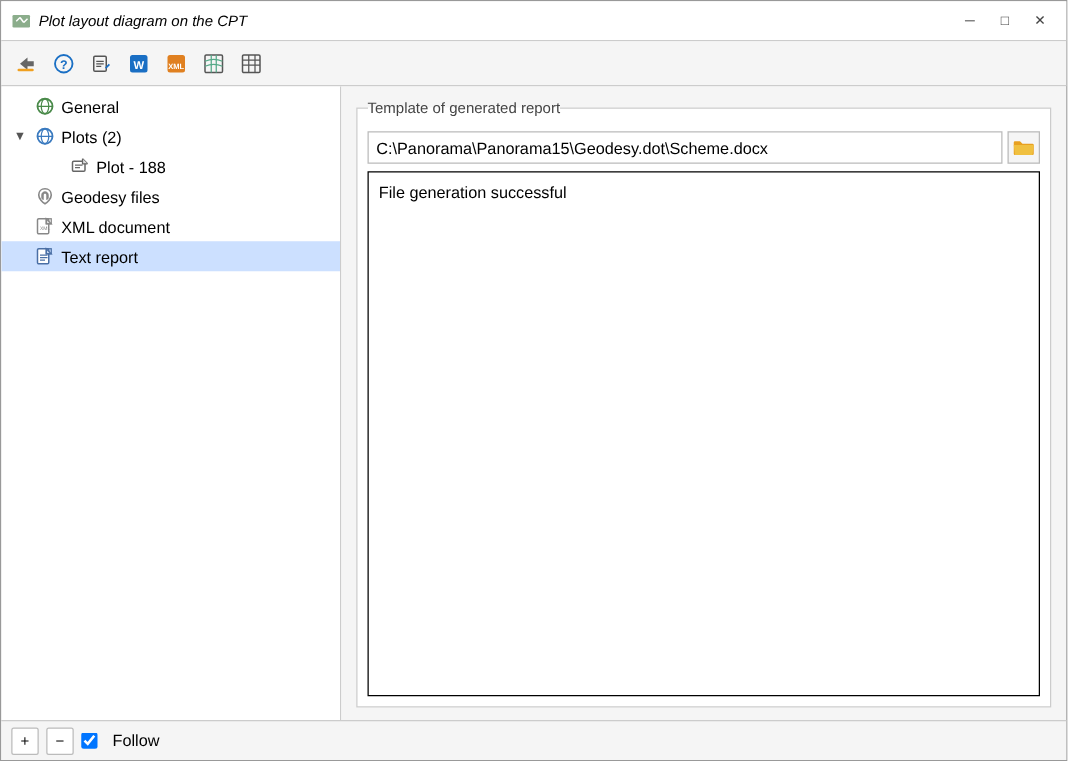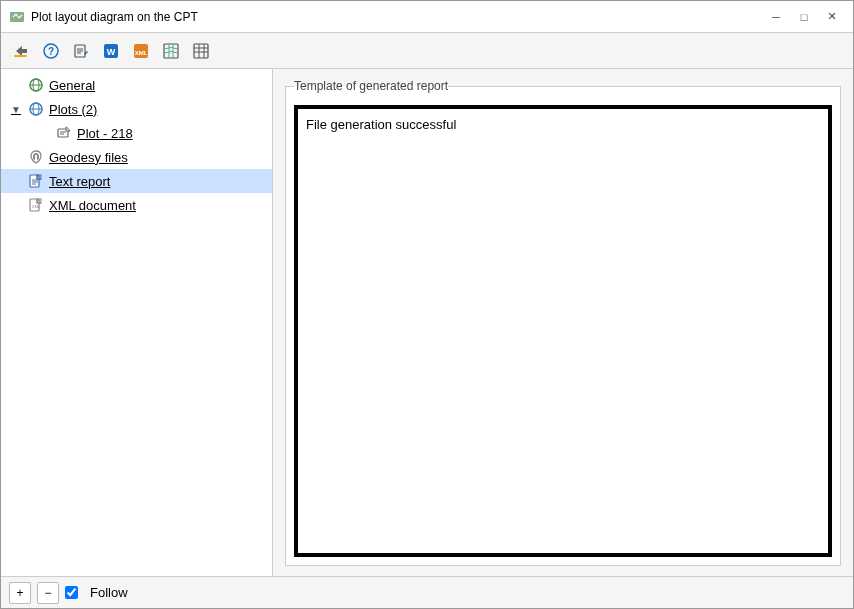--- a/index.html
+++ b/index.html
@@ -28,20 +28,21 @@
       padding: 6px 8px;
       display: flex;
       align-items: center;
       justify-content: space-between;
       height: 32px;
     }
     .title-bar-left {
       display: flex;
       align-items: center;
       gap: 6px;
+      font-style: italic;
     }
     .title-icon {
       width: 16px;
       height: 16px;
     }
     .title-text {
       font-size: 12px;
       color: #000;
     }
     .title-controls {
@@ -96,21 +97,20 @@
       overflow-y: auto;
       padding: 4px 0;
     }
     .tree-item {
       display: flex;
       align-items: center;
       padding: 3px 8px;
       cursor: pointer;
       gap: 5px;
       height: 24px;
-      text-decoration: underline;
     }
     .tree-item.selected { background: #cce0ff; }
     .tree-item.indent2 { padding-left: 36px; }
     .tree-expand {
       width: 14px;
       height: 14px;
       display: flex;
       align-items: center;
       justify-content: center;
       font-size: 10px;
@@ -171,21 +171,21 @@
       height: 26px;
       border: 1px solid #bbb;
       background: #f5f5f5;
       cursor: pointer;
       display: flex;
       align-items: center;
       justify-content: center;
     }
     .output-area {
       flex: 1;
-      border: 4px solid #000000;
+      border: 1px solid #000000;
       background: #fff;
       padding: 6px 8px;
       font-size: 13px;
       color: #000;
       line-height: 1.5;
       overflow-y: auto;
     }
 
     .statusbar {
       height: 32px;
@@ -333,66 +333,75 @@
         <span class="tree-expand"></span>
         <span class="tree-icon">
           <svg width="16" height="16" viewBox="0 0 16 16">
             <rect x="2" y="4" width="10" height="8" rx="1" fill="none" stroke="#666" stroke-width="1.2"></rect>
             <line x1="4" y1="7" x2="10" y2="7" stroke="#666" stroke-width="1"></line>
             <line x1="4" y1="9" x2="8" y2="9" stroke="#666" stroke-width="1"></line>
             <path d="M 10 2 L 14 6" stroke="#666" stroke-width="1.2" fill="none"></path>
             <path d="M 10 2 L 10 6 L 14 6" fill="#ddd" stroke="#666" stroke-width="1"></path>
           </svg>
         </span>
-        <span class="tree-label">Plot - 218</span>
+        <span class="tree-label">Plot - 188</span>
       </div>
 
       <div class="tree-item">
         <span class="tree-expand"></span>
         <span class="tree-icon">
           <svg width="16" height="16" viewBox="0 0 16 16">
             <path d="M8 2 C11 2 13 4 13 7 C13 10 10 13 8 14 C6 13 3 10 3 7 C3 4 5 2 8 2 Z" fill="none" stroke="#888" stroke-width="1.3"></path>
             <path d="M5 7 C5 5.5 6.5 4 8 4 C9.5 4 11 5.5 11 7 L11 9 C11 10 10 11 9 11 L9 7 C9 6.4 8.6 6 8 6 C7.4 6 7 6.4 7 7 L7 11 C6 11 5 10 5 9 Z" fill="#888"></path>
           </svg>
         </span>
         <span class="tree-label">Geodesy files</span>
+      </div>
+
+      <div class="tree-item">
+        <span class="tree-expand"></span>
+        <span class="tree-icon">
+          <svg width="16" height="16" viewBox="0 0 16 16">
+            <rect x="2" y="2" width="9" height="12" rx="1" fill="#fff" stroke="#888" stroke-width="1.2"></rect>
+            <path d="M9 2 L13 6 L9 6 Z" fill="#ddd" stroke="#888" stroke-width="1"></path>
+            <rect x="9" y="2" width="4" height="4" fill="none" stroke="#888" stroke-width="1"></rect>
+            <text x="4" y="11" font-size="4" fill="#888">XML</text>
+          </svg>
+        </span>
+        <span class="tree-label">XML document</span>
       </div>
 
       <div class="tree-item selected">
         <span class="tree-expand"></span>
         <span class="tree-icon">
           <svg width="16" height="16" viewBox="0 0 16 16">
             <rect x="2" y="2" width="9" height="12" rx="1" fill="#fff" stroke="#4a6fa5" stroke-width="1.2"></rect>
             <path d="M9 2 L13 6 L9 6 Z" fill="#c8d8f0" stroke="#4a6fa5" stroke-width="1"></path>
             <rect x="9" y="2" width="4" height="4" fill="none" stroke="#4a6fa5" stroke-width="1"></rect>
             <line x1="4" y1="7" x2="10" y2="7" stroke="#4a6fa5" stroke-width="1"></line>
             <line x1="4" y1="9" x2="10" y2="9" stroke="#4a6fa5" stroke-width="1"></line>
             <line x1="4" y1="11" x2="8" y2="11" stroke="#4a6fa5" stroke-width="1"></line>
           </svg>
         </span>
         <span class="tree-label">Text report</span>
       </div>
-
-      <div class="tree-item">
-        <span class="tree-expand"></span>
-        <span class="tree-icon">
-          <svg width="16" height="16" viewBox="0 0 16 16">
-            <rect x="2" y="2" width="9" height="12" rx="1" fill="#fff" stroke="#888" stroke-width="1.2"></rect>
-            <path d="M9 2 L13 6 L9 6 Z" fill="#ddd" stroke="#888" stroke-width="1"></path>
-            <rect x="9" y="2" width="4" height="4" fill="none" stroke="#888" stroke-width="1"></rect>
-            <text x="4" y="11" font-size="4" fill="#888">XML</text>
-          </svg>
-        </span>
-        <span class="tree-label">XML document</span>
-      </div>
     </div>
 
     <div class="right-panel">
       <fieldset class="report-section">
         <legend class="section-legend">Template of generated report</legend>
+        <div class="template-row">
+          <input class="template-input" type="text" readonly="" value="C:\Panorama\Panorama15\Geodesy.dot\Scheme.docx" style="">
+          <button class="folder-btn">
+            <svg width="18" height="14" viewBox="0 0 18 14">
+              <path d="M1 3 L1 12 Q1 13 2 13 L16 13 Q17 13 17 12 L17 5 Q17 4 16 4 L8 4 L6 2 L2 2 Q1 2 1 3 Z" fill="#e8a020"></path>
+              <path d="M1 5 L17 5 L16 13 L2 13 Z" fill="#f0c040"></path>
+            </svg>
+          </button>
+        </div>
         <div class="output-area">
           <div>File generation successful</div>
         </div>
       </fieldset>
     </div>
   </div>
 
   <div class="statusbar">
     <button class="status-btn">+</button>
     <button class="status-btn">−</button>

